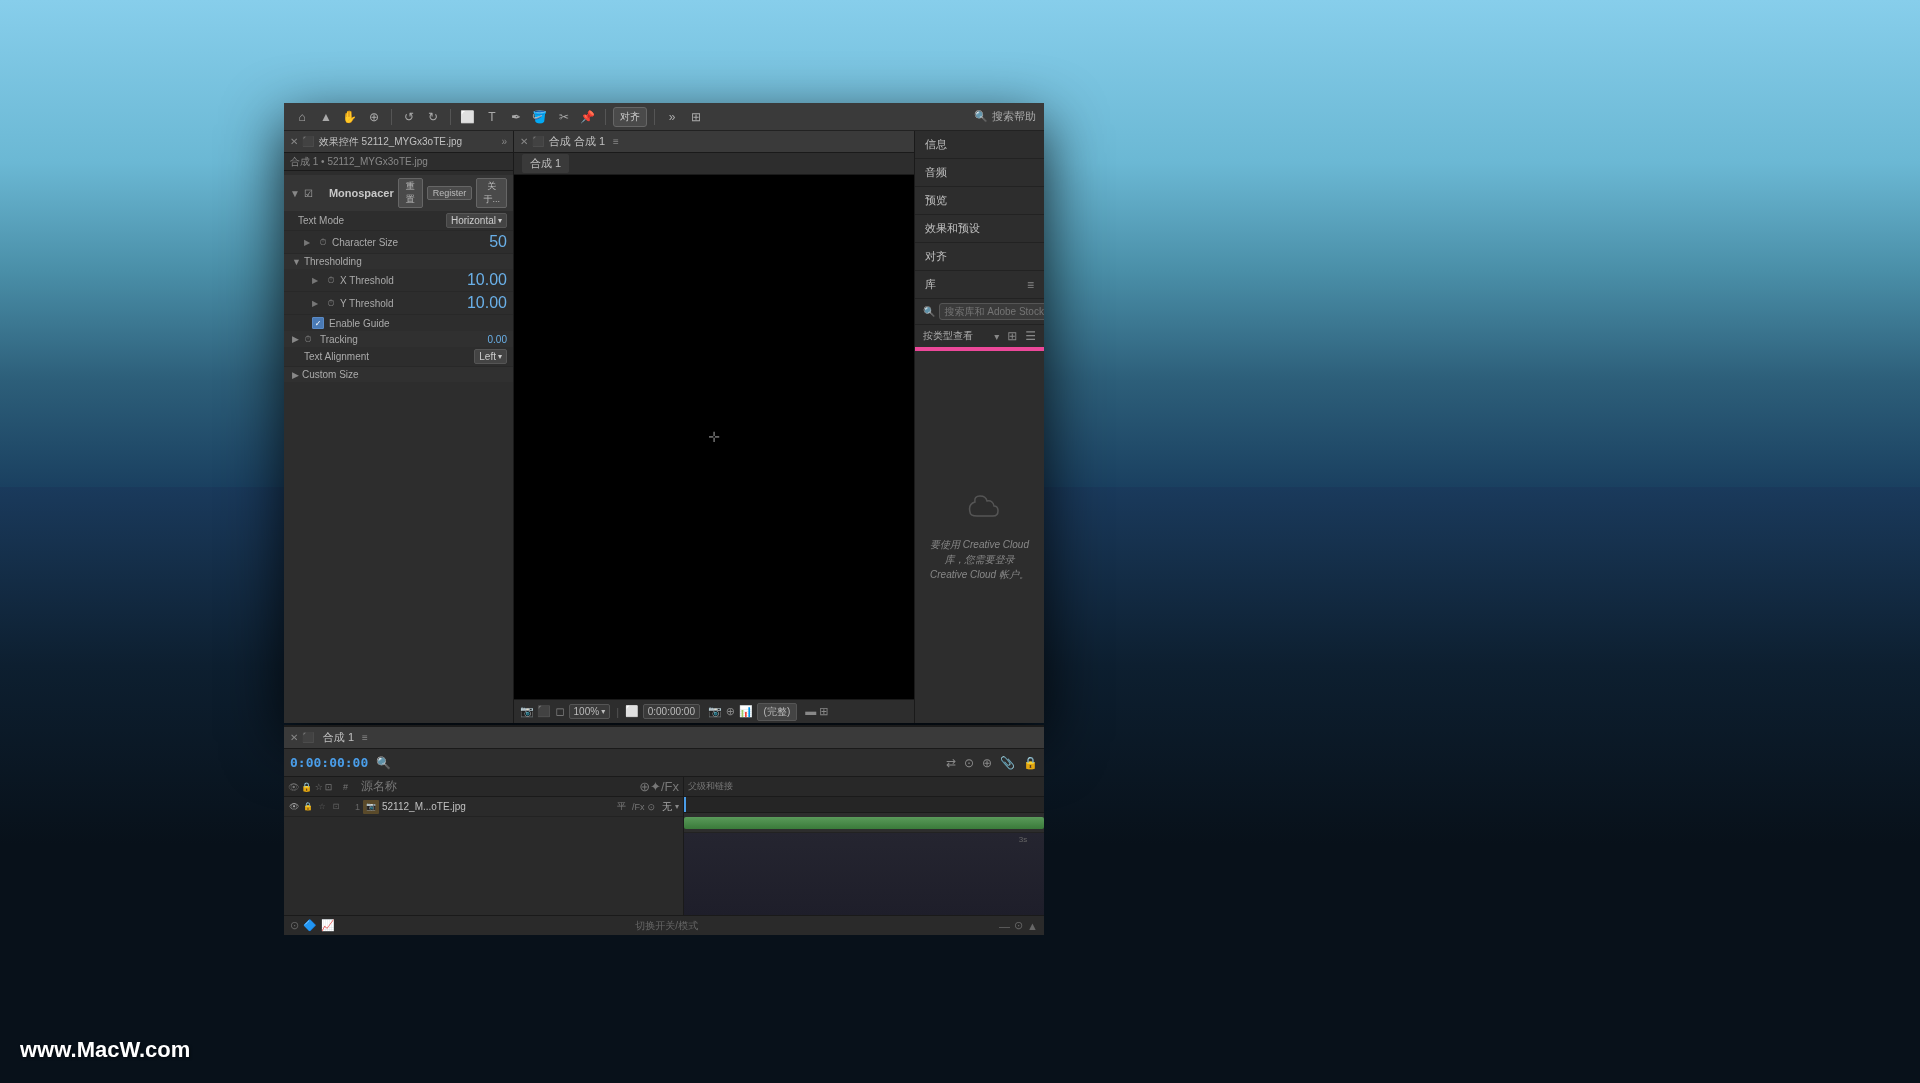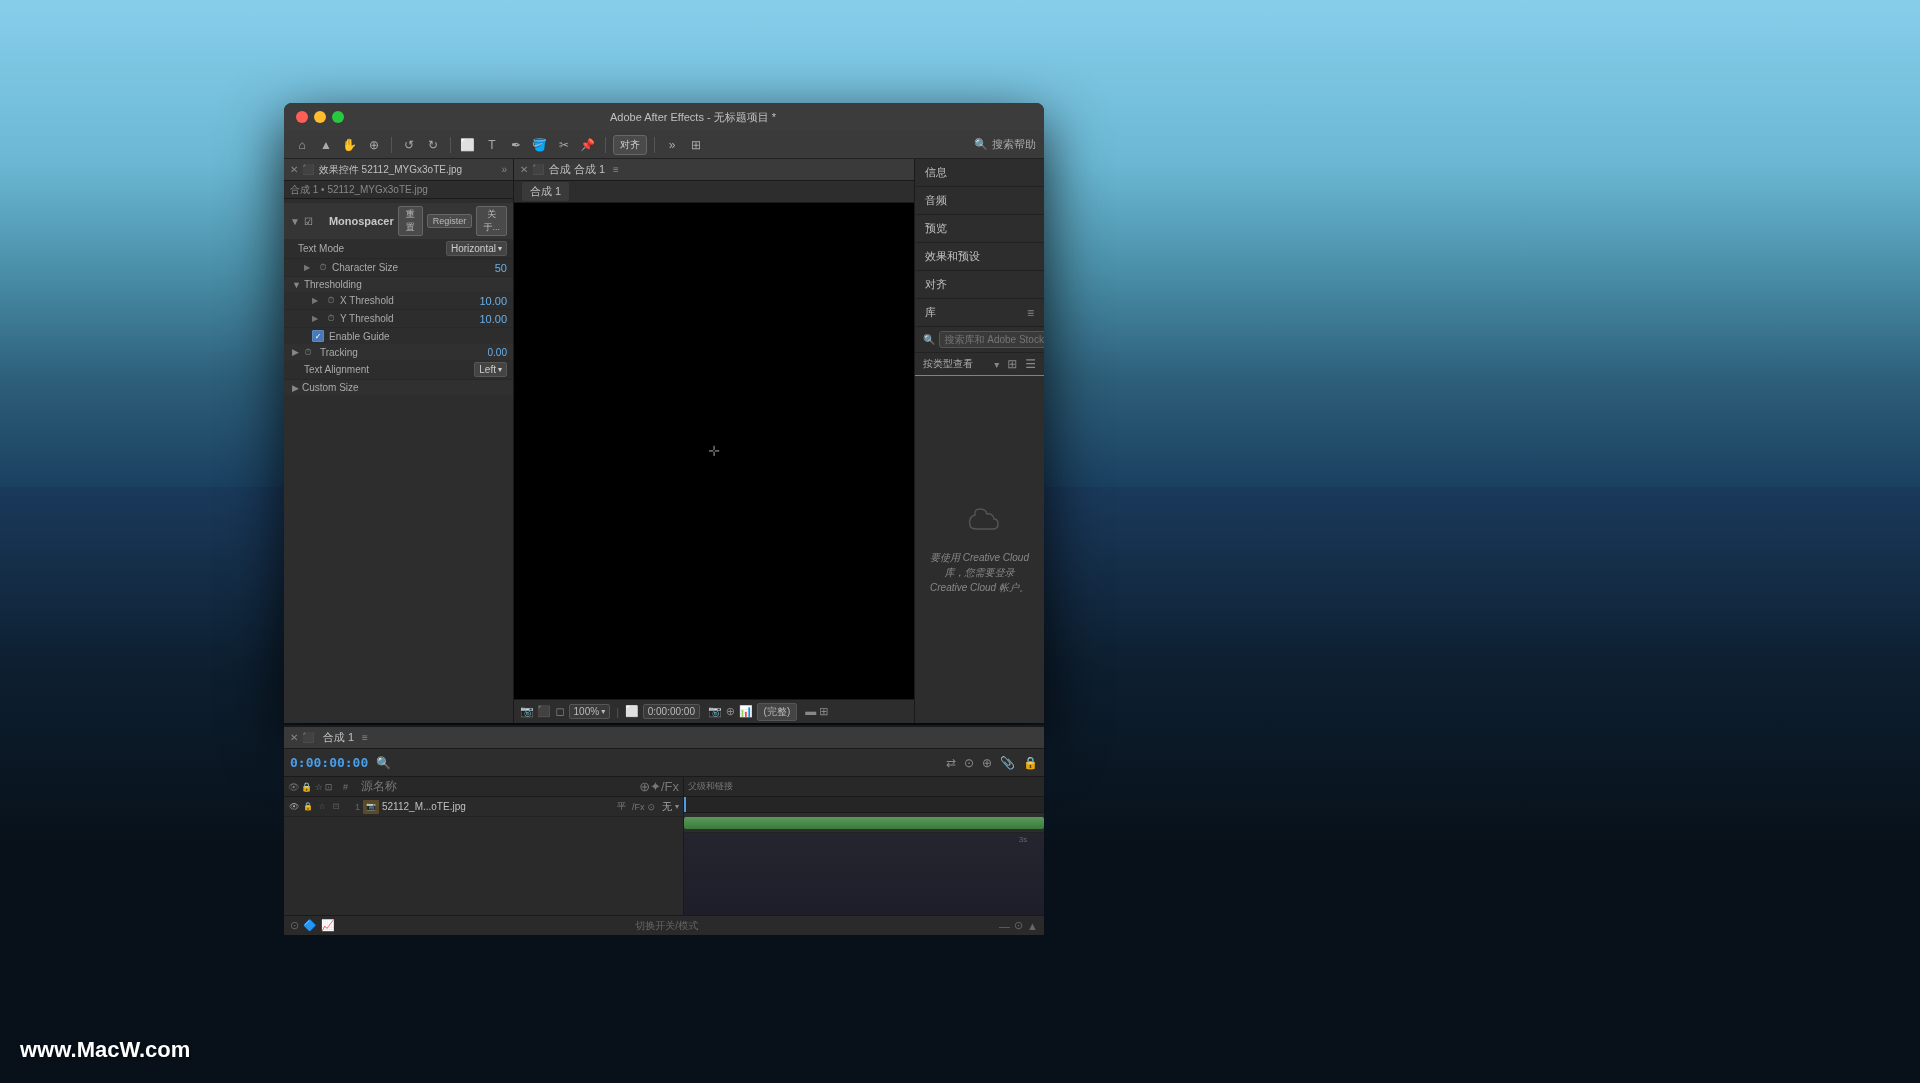--- a/index.html
+++ b/index.html
@@ -229,21 +229,21 @@
     }
     .prop-indent { padding-left: 20px; }
     .prop-indent2 { padding-left: 28px; }
     .prop-label {
       color: #aaa;
       font-size: 10px;
       flex: 1;
     }
     .prop-value {
       color: #6ab0e8;
-      font-size: 11px;
+      font-size: 16px;
     }
     .prop-expand {
       width: 10px;
       color: #777;
       font-size: 8px;
       margin-right: 3px;
     }
     .prop-icon {
       width: 12px;
       height: 12px;
@@ -404,21 +404,21 @@
       color: #ccc;
       font-size: 10px;
       padding: 2px 5px;
     }
 
     .right-panel-view-options {
       padding: 4px 8px;
       display: flex;
       align-items: center;
       gap: 4px;
-      border-bottom: 1px solid #ec4899;
+      border-bottom: 4px solid #ec4899;
     }
 
     .right-panel-cc {
       flex: 1;
       display: flex;
       flex-direction: column;
       align-items: center;
       justify-content: center;
       padding: 10px;
       text-align: center;
@@ -588,28 +588,20 @@
   </style>
 </head>
 <body>
 
 <div class="desktop-bg"></div>
 
 <div class="watermark">www.MacW.com</div>
 
 <div class="ae-window">
 
-  <div class="title-bar">
-    <div class="traffic-lights">
-      <div class="tl-btn tl-close"></div>
-      <div class="tl-btn tl-min"></div>
-      <div class="tl-btn tl-max"></div>
-    </div>
-    <div class="title-text">Adobe After Effects - 无标题项目 *</div>
-  </div>
 
   <div class="toolbar">
     <div class="toolbar-icon">⌂</div>
     <div class="toolbar-icon">▲</div>
     <div class="toolbar-icon">✋</div>
     <div class="toolbar-icon">⊕</div>
     <div class="toolbar-separator"></div>
     <div class="toolbar-icon">↺</div>
     <div class="toolbar-icon">↻</div>
     <div class="toolbar-separator"></div>

